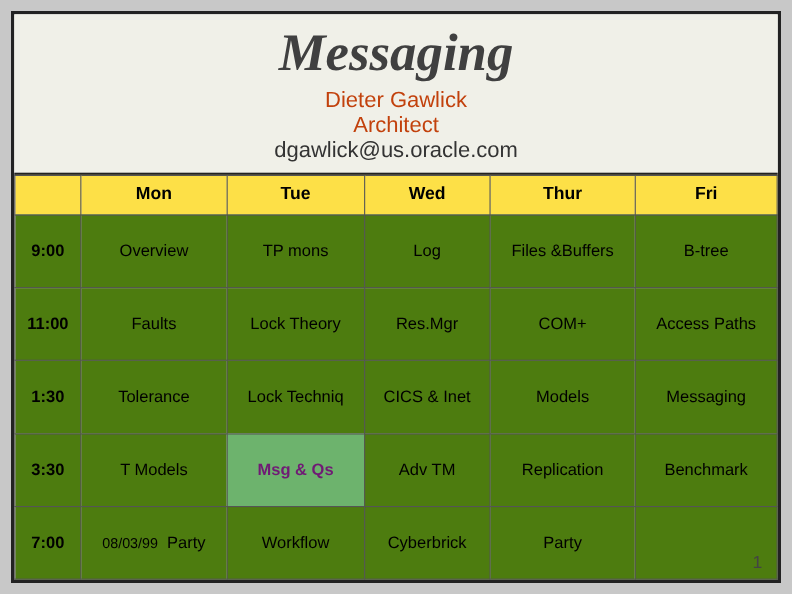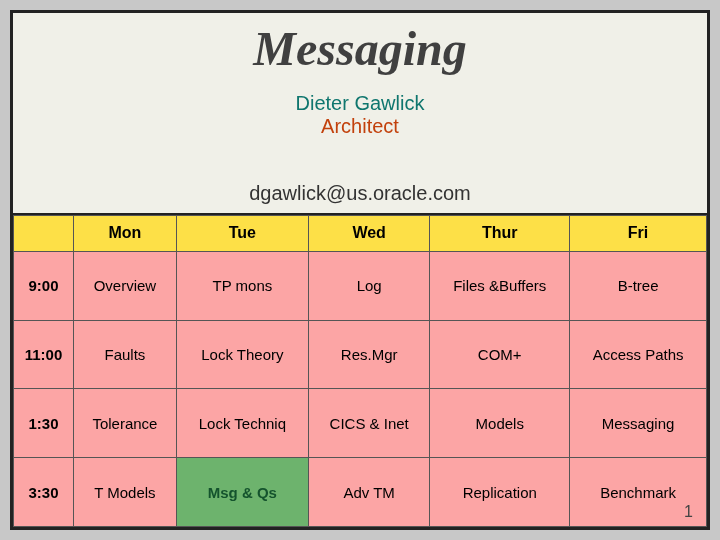--- a/index.html
+++ b/index.html
@@ -37,33 +37,32 @@
       font-size: 48px;
       font-weight: bold;
       font-style: italic;
       color: #404040;
       line-height: 1.1;
       font-family: Georgia, serif;
     }
 
     .subtitle-name {
       font-size: 20px;
-      color: #0f766e;
-      margin-top: 16px;
+      color: #c2410c;
+      margin-top: 4px;
     }
 
     .subtitle-role {
       font-size: 20px;
       color: #c2410c;
     }
 
     .subtitle-email {
       font-size: 20px;
       color: #333;
-      margin-top: 44px;
     }
 
     .schedule-table {
       width: 100%;
       flex: 1;
       border-collapse: collapse;
     }
 
     .schedule-table th,
     .schedule-table td {
@@ -82,27 +81,27 @@
     }
 
     .time-col {
       background: #e8e8d0;
       font-weight: bold;
       font-size: 15px;
       width: 60px;
     }
 
     .schedule-table td {
-      background: #fca5a5;
+      background: #4d7c0f;
       height: 46px;
     }
 
     .highlight-cell {
       background: #6db36d !important;
-      color: #14532d;
+      color: #701a75;
       font-weight: bold;
     }
 
     .footer-row td {
       height: 46px;
       font-size: 15px;
     }
 
     .page-num {
       position: absolute;
@@ -164,17 +163,28 @@
         <td>Messaging</td>
       </tr>
       <tr>
         <td class="time-col">3:30</td>
         <td>T Models</td>
         <td class="highlight-cell">Msg &amp; Qs</td>
         <td>Adv TM</td>
         <td>Replication</td>
         <td>Benchmark</td>
       </tr>
+      <tr class="footer-row">
+        <td class="time-col">7:00</td>
+        <td>
+          <span class="small-text">08/03/99</span>
+          &nbsp;<span>Party</span>
+        </td>
+        <td>Workflow</td>
+        <td>Cyberbrick</td>
+        <td>Party</td>
+        <td></td>
+      </tr>
     </tbody>
   </table>
 
   <div class="page-num">1</div>
 </div>
 
 </body></html>

